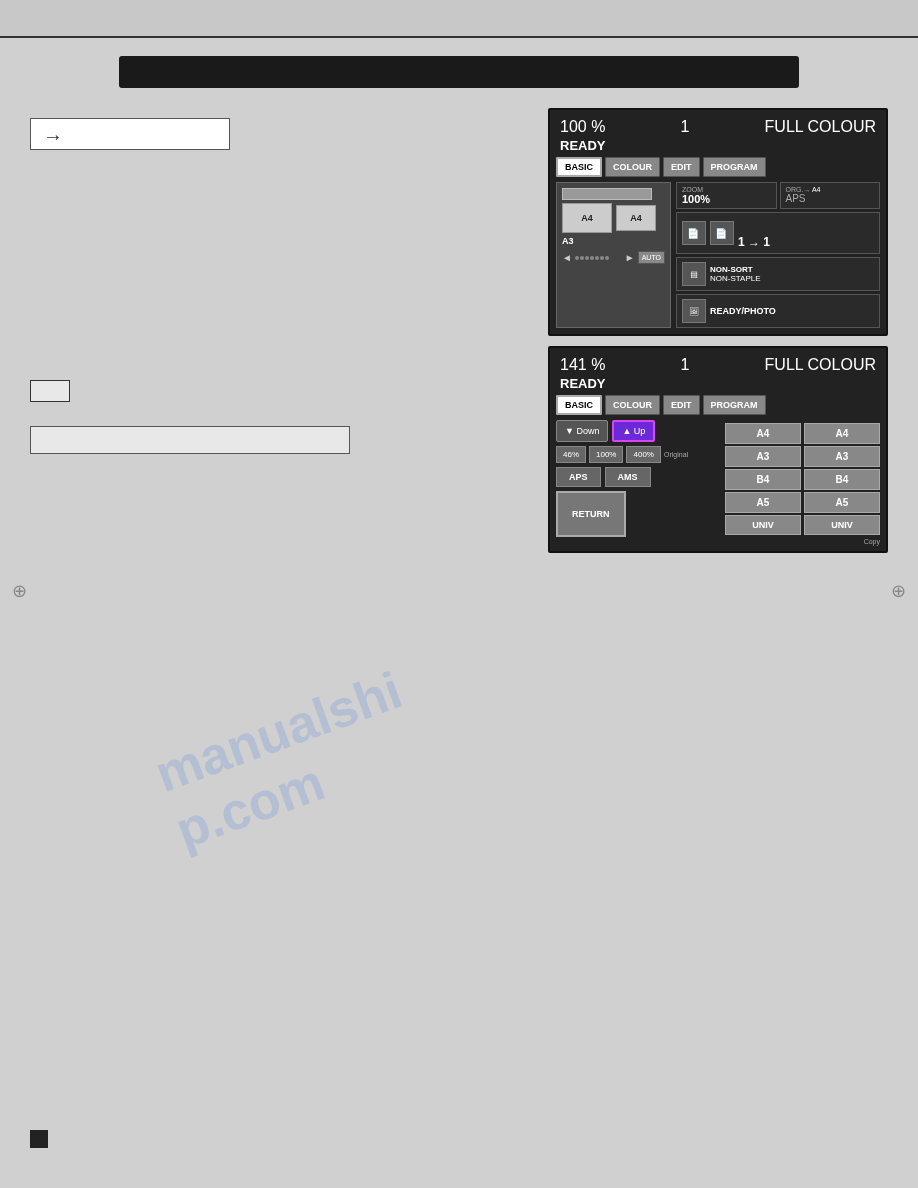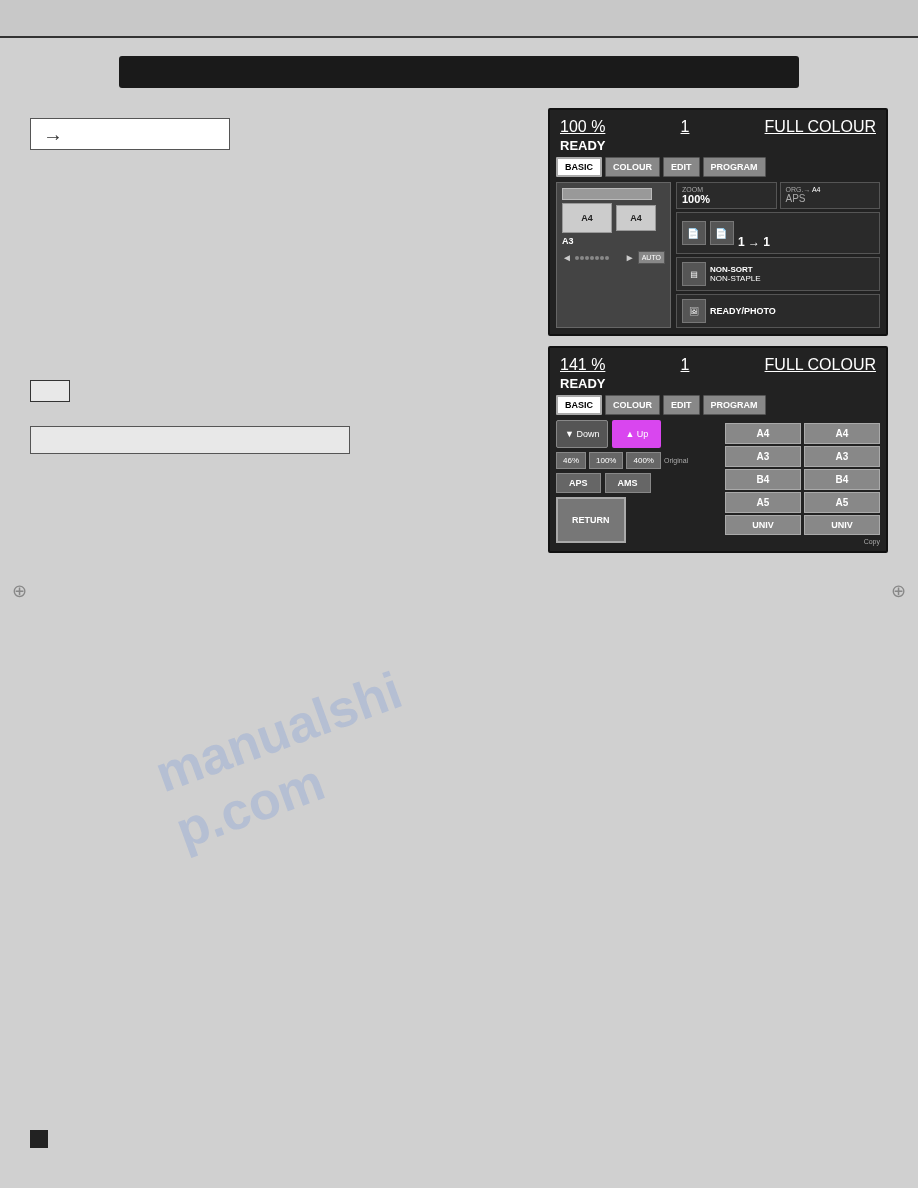--- a/index.html
+++ b/index.html
@@ -156,21 +156,20 @@
       top: 580px;
       font-size: 18px;
       color: #888;
     }
 
     
     .cd-status-row {
       display: flex;
       justify-content: space-between;
       padding: 2px 4px;
-      text-decoration: underline;
     }
 
     .cd-ready {
       font-size: 13px;
       font-weight: bold;
       color: #fff;
       padding: 0 4px;
       margin-bottom: 4px;
     }
   </style>
@@ -316,21 +315,21 @@
         <button class="tab-btn">EDIT</button>
         <button class="tab-btn">PROGRAM</button>
       </div>
 
       <div style="display:flex; gap:16px;">
 
         <div style="flex:1; display:flex; flex-direction:column; gap:4px;">
 
           <div style="display:flex; gap:4px;">
             <button style="background:#555;border:1px solid #888;color:#fff;font-size:9px;padding:4px 8px;cursor:pointer;border-radius:2px;">▼ Down</button>
-            <button style="background:#d946ef;border:5px solid #d946ef;color:#fff;font-size:9px;padding:4px 8px;cursor:pointer;border-radius:2px;">▲ Up</button>
+            <button style="background:#6d28d9;border:2px solid #d946ef;color:#fff;font-size:9px;padding:4px 8px;cursor:pointer;border-radius:2px;">▲ Up</button>
           </div>
 
           <div style="display:flex; gap:3px; align-items:center;">
             <button style="background:#666;border:1px solid #888;color:#fff;font-size:8px;padding:3px 6px;cursor:pointer;">46%</button>
             <button style="background:#666;border:1px solid #888;color:#fff;font-size:8px;padding:3px 6px;cursor:pointer;">100%</button>
             <button style="background:#666;border:1px solid #888;color:#fff;font-size:8px;padding:3px 6px;cursor:pointer;">400%</button>
             <span style="font-size:7px;color:#aaa;">Original</span>
           </div>
 
           <div style="display:flex; gap:4px;">

